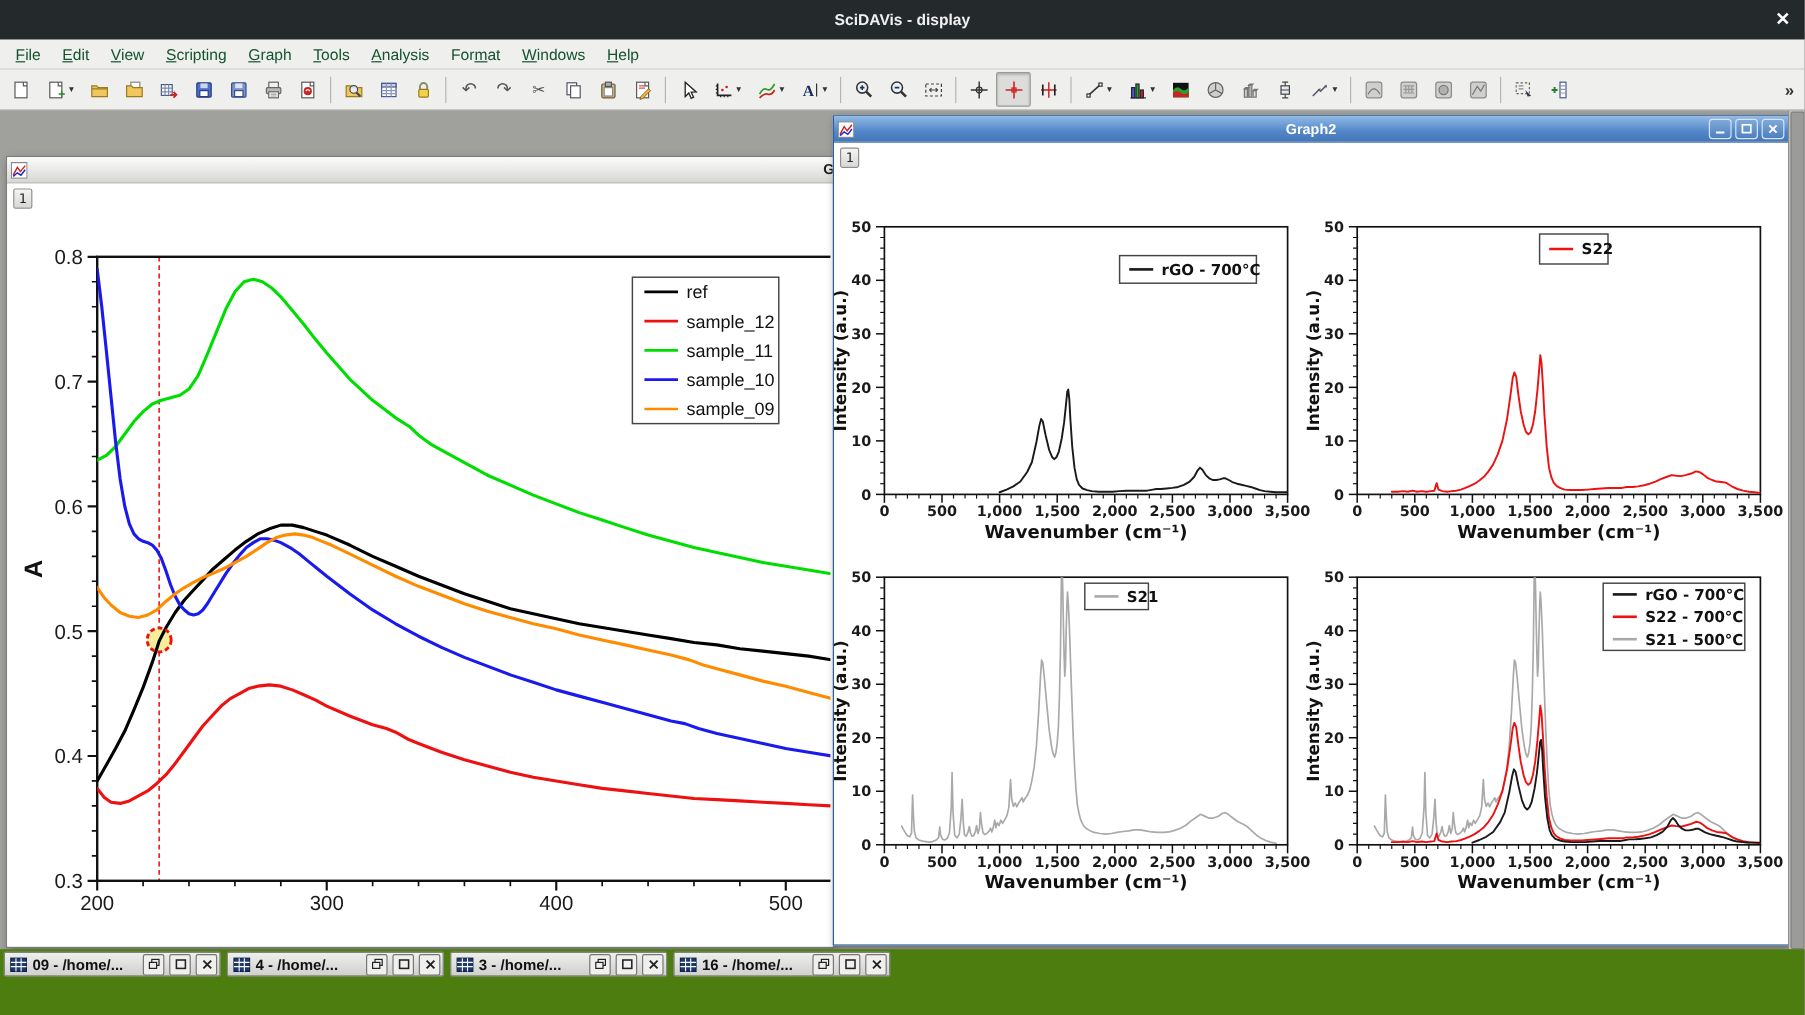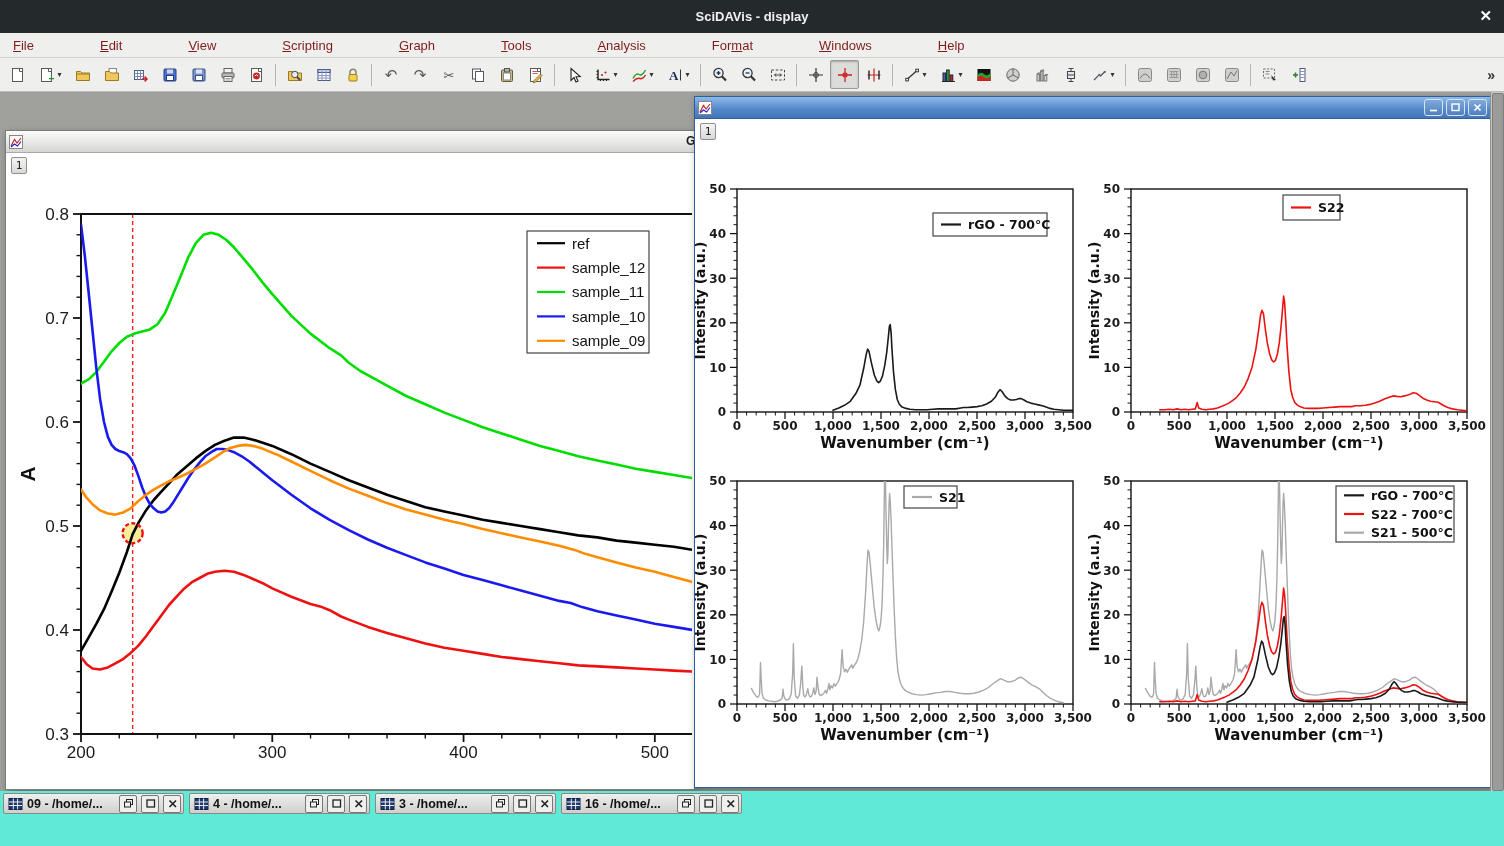--- a/index.html
+++ b/index.html
@@ -3,21 +3,21 @@
 <meta charset="utf-8">
 <style>
   html,body{margin:0;padding:0;background:#707070;}
   .app{position:relative;width:1504px;height:846px;overflow:hidden;background:#a0a09d;
        font-family:"Liberation Sans",sans-serif;font-size:13px;}
   
   .titlebar{position:absolute;left:0;top:0;width:100%;height:33px;background:#24292b;
             color:#f0f0f0;font-weight:bold;display:flex;align-items:center;justify-content:center;}
   .titlebar .close-x{position:absolute;right:12px;top:7px;color:#fff;font-size:15px;font-weight:bold;cursor:default;}
   .menubar{position:absolute;left:0;top:33px;width:100%;height:25px;background:#efefed;
-           border-bottom:1px solid #d2d2d0;display:flex;align-items:center;padding-left:4px;box-sizing:border-box;color:#7f1d1d;gap:48px;}
+           border-bottom:1px solid #d2d2d0;display:flex;align-items:center;padding-left:4px;box-sizing:border-box;color:#14532d;}
   .menu-item{padding:3px 9px;}
   .menu-item u{text-decoration:underline;}
   .toolbar{position:absolute;left:0;top:58px;width:100%;height:34px;background:#efefed;
            border-bottom:1px solid #bdbdbb;display:flex;align-items:center;padding:0 3px;box-sizing:border-box;}
   .tbtn{width:27px;height:27px;display:flex;align-items:center;justify-content:center;border:1px solid transparent;border-radius:2px;}
   .tbtn.drop{width:34px;}
   .tbtn .caret{font-size:8px;color:#333;margin-left:1px;}
   .tbtn.active{background:#dcdcda;border:1px solid #9a9a98;box-shadow:inset 0 1px 2px rgba(0,0,0,.25);}
   .tsep{width:1px;height:22px;background:#b6b6b4;margin:0 4px;}
   .toverflow{margin-left:auto;margin-right:6px;font-size:14px;font-weight:bold;color:#333;}
@@ -38,21 +38,21 @@
              color:#222;display:flex;align-items:center;justify-content:center;padding:0;}
   .win-g2{left:694px;top:4px;width:795px;height:690px;border:1px solid #2d5e9e;}
   .g2-title{background:linear-gradient(#8fb9e6,#5286c8 60%,#4377b8);border-bottom:1px solid #2d5e9e;}
   .g2-caption{position:absolute;left:0;right:0;text-align:center;font-weight:bold;color:#fff;font-size:12px;}
   .g2-btns{position:absolute;right:3px;top:2px;display:flex;gap:3px;}
   .wbtn{width:17px;height:15px;background:linear-gradient(#7fa9d8,#4e80c0);border:1px solid #d6e4f4;border-radius:3px;
         display:flex;align-items:center;justify-content:center;}
   .g2-body{height:667px;}
   svg.chart{position:absolute;left:0;top:0;}
   
-  .bottomarea{position:absolute;left:0;top:791px;width:100%;height:55px;background:#5eead4;}
+  .bottomarea{position:absolute;left:0;top:791px;width:100%;height:55px;background:#4d7c0f;}
   .taskbar{display:flex;gap:5px;padding:2px 0 0 3px;height:24px;}
   .task-tab{width:181px;height:21px;background:linear-gradient(#efefed,#cfcfcd);border:1px solid #888;
             border-radius:2px;display:flex;align-items:center;padding:0 2px 0 4px;box-sizing:border-box;gap:4px;}
   .task-tab .tlabel{font-weight:bold;font-size:12.5px;color:#111;white-space:nowrap;overflow:hidden;flex:1;}
   .mini-btn{width:16px;height:16px;background:#efefed;border:1px solid #777;border-radius:2px;
             display:flex;align-items:center;justify-content:center;flex:none;}
   .statusbar{position:absolute;left:0;top:820px;width:100%;height:26px;background:#ebebe9;
              border-top:1px solid #8e8e8c;display:flex;align-items:center;padding-left:7px;box-sizing:border-box;
              color:#1a1a1a;font-size:13.5px;}
 </style>
@@ -551,20 +551,21 @@
 
     <div class="win win-g2">
       <div class="win-title g2-title">
         <span class="wicon" id="g2-icon">
             <svg width="14" height="14" viewBox="0 0 14 14">
               <rect x="0.5" y="0.5" width="13" height="13" fill="#fff" stroke="#888"></rect>
               <path d="M2 11 L5.5 4.5 L8 8 L12 3" stroke="#cc2222" stroke-width="1.2" fill="none"></path>
               <path d="M2 12 L5.5 9 L8.5 11 L12 6.5" stroke="#2222cc" stroke-width="1.2" fill="none"></path>
             </svg>
           </span>
+        <span class="g2-caption">Graph2</span>
         <span class="g2-btns" id="g2-btns">
             <span class="wbtn">
               <svg width="13" height="13" viewBox="0 0 13 13">
                 <path d="M3 9.5 h7" stroke="#fff" stroke-width="1.7"></path>
               </svg>
             </span>
             <span class="wbtn">
               <svg width="13" height="13" viewBox="0 0 13 13">
                 <rect x="3" y="3" width="7" height="6.5" fill="none" stroke="#fff" stroke-width="1.4"></rect>
               </svg>

